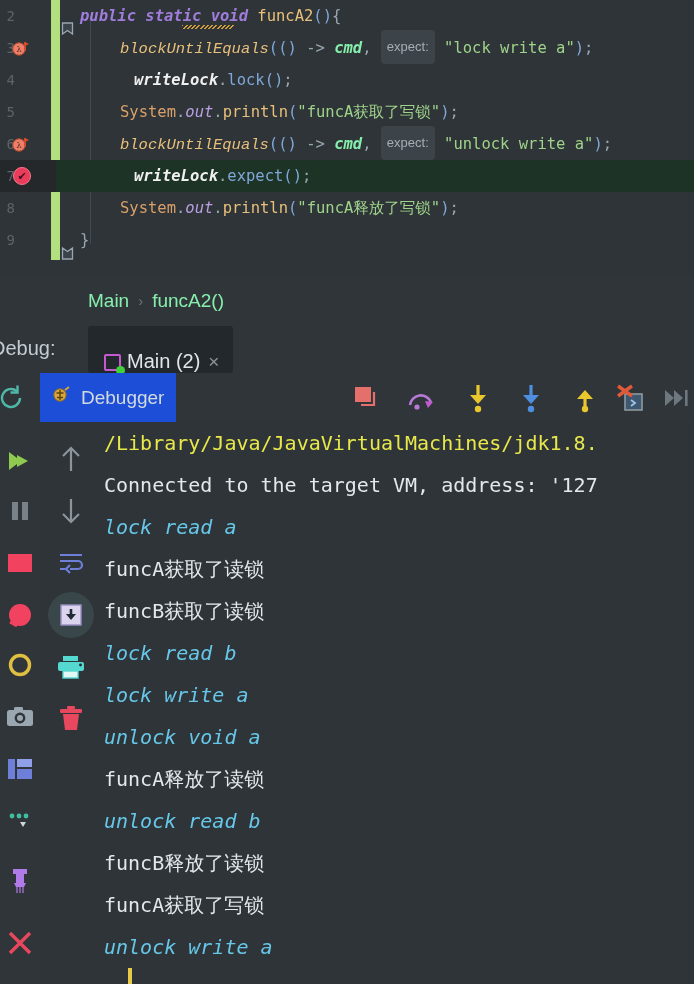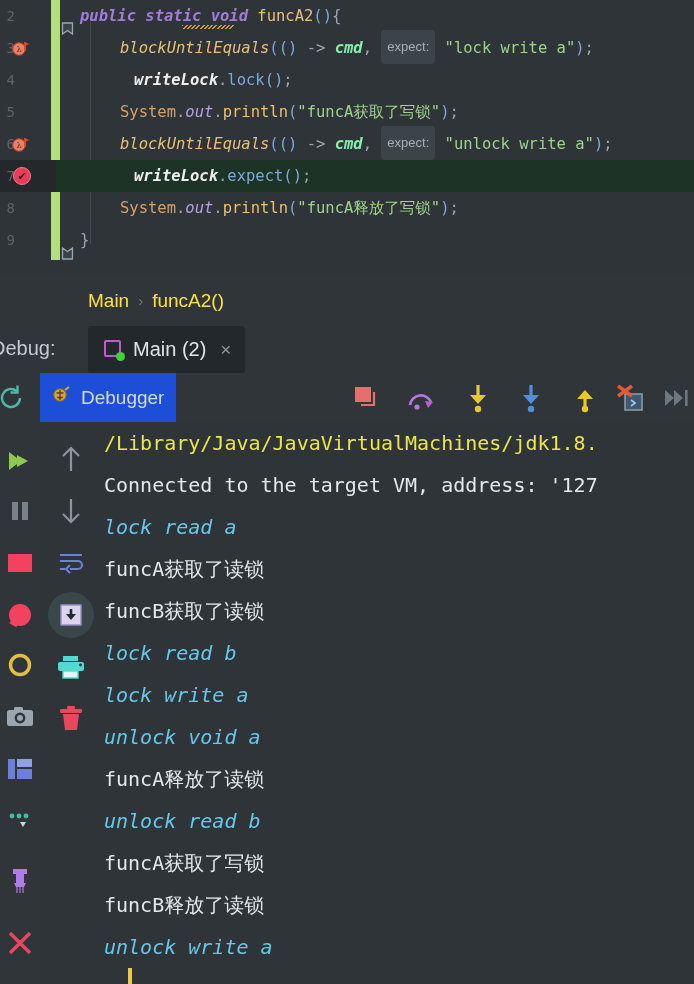--- a/index.html
+++ b/index.html
@@ -60,21 +60,21 @@
     font-size:11px; color:#3a1520; line-height:1;
     font-family:"DejaVu Sans", sans-serif;
   }
   .code-text {
     position:absolute; left:80px; top:0; height:32px; line-height:32px;
     white-space:pre;
     font-family:"DejaVu Sans Mono", monospace; font-size:15.5px;
   }
   .kw    { color:#a07ddb; font-style:italic; font-weight:bold; }
   .mth   { color:#e8c07a; }
-  .mth-i { color:#e8c07a; font-style:italic; }
+  .mth-i { color:#e8c07a; font-style:italic;font-family:Liberation Mono, monospace; }
   .fld   { color:#f0f0f0; font-style:italic; font-weight:bold;padding-left:14px; }
   .cls   { color:#d8a06a; }
   .stat  { color:#b9a0e0; font-style:italic; }
   .str   { color:#9fd38a; }
   .op    { color:#9aa7b0; }
   .pn    { color:#7fa8d8; }
   .lamb  { color:#86efac; font-style:italic; font-weight:bold; }
   .warn-underline {
     position:absolute; height:4px; top:25px;
     background-image:repeating-linear-gradient(135deg,#d9a23a 0 1.4px,transparent 1.4px 3px);
@@ -86,37 +86,37 @@
     font-family:"Liberation Sans", sans-serif; font-style:normal;
     position:relative; top:-2px;
   }
 
   
   .breadcrumb {
     position:absolute; left:0; top:277px; width:694px; height:47px;
     background:#30353a; display:flex; align-items:center;
   }
   .bc-txt {
-    font-size:19px; color:#fde047; font-family:"Liberation Sans", sans-serif;
+    font-size:19px; color:#86efac; font-family:"Liberation Sans", sans-serif;
   }
   .bc-sep { font-size:15px; color:#69757d; margin:0 9px; }
 
   
   .dbg-head {
     position:absolute; left:0; top:324px; width:694px; height:49px;
     background:#30353a; display:flex; align-items:center;
   }
   .dbg-label {
     position:absolute; left:-9px; top:0; height:49px; line-height:49px;
     font-size:20px; color:#c3ccd2;
   }
   .dbg-tab {
     position:absolute; left:88px; top:2px; height:47px;
     background:#23282c; border-radius:3px;
-    display:flex; align-items:center; padding:0 14px 0 16px; gap:10px;
+    display:flex; align-items:flex-end; padding:0 14px 0 16px; gap:4px;
   }
   .tab-runicon { position:relative; width:19px; height:19px; }
   .tab-runicon .sq {
     position:absolute; left:0; top:0; width:17px; height:17px;
     border:2.5px solid #c45ad0; border-radius:2px;
   }
   .tab-runicon .dot {
     position:absolute; right:-2px; bottom:-2px; width:9px; height:9px;
     border-radius:50%; background:#42d13c;
   }
@@ -415,22 +415,22 @@
         <div class="con-line c-yellow">/Library/Java/JavaVirtualMachines/jdk1.8.</div>
         <div class="con-line c-white">Connected to the target VM, address: '127</div>
         <div class="con-line c-cyan">lock read a</div>
         <div class="con-line c-white">funcA获取了读锁</div>
         <div class="con-line c-white">funcB获取了读锁</div>
         <div class="con-line c-cyan">lock read b</div>
         <div class="con-line c-cyan">lock write a</div>
         <div class="con-line c-cyan">unlock void a</div>
         <div class="con-line c-white">funcA释放了读锁</div>
         <div class="con-line c-cyan">unlock read b</div>
+        <div class="con-line c-white">funcB释放了读锁</div>
         <div class="con-line c-white">funcA获取了写锁</div>
-        <div class="con-line c-white">funcB释放了读锁</div>
         <div class="con-line c-cyan">unlock write a</div>
       </div>
   </div>
   <div class="caret"></div>
 
   <div class="rail">
     <div class="rail-btn" style="top:18px">
       <svg width="28" height="24" viewBox="0 0 28 24">
         <path d="M3 3 l0 18 l8 -6 l0 -6 z" fill="#8fc94f"></path>
         <path d="M11 6 l11 6 l-11 6 z" fill="#8fc94f"></path>

